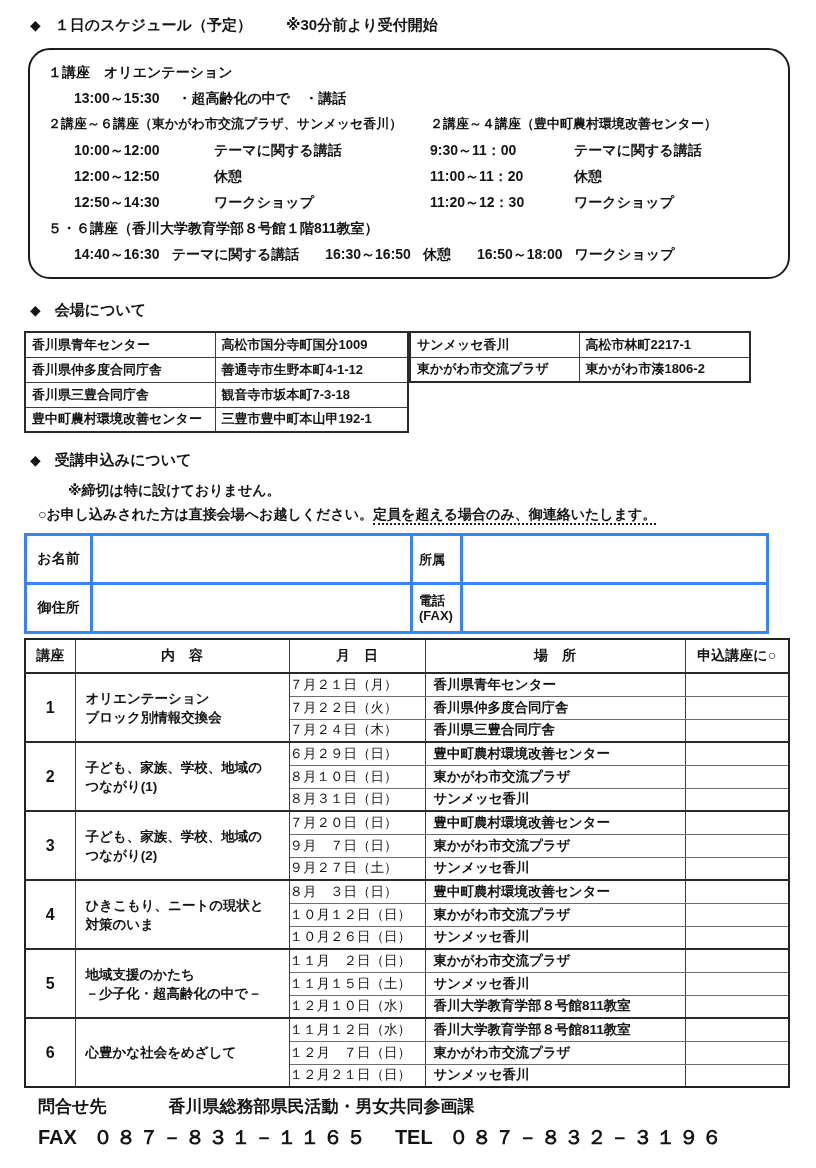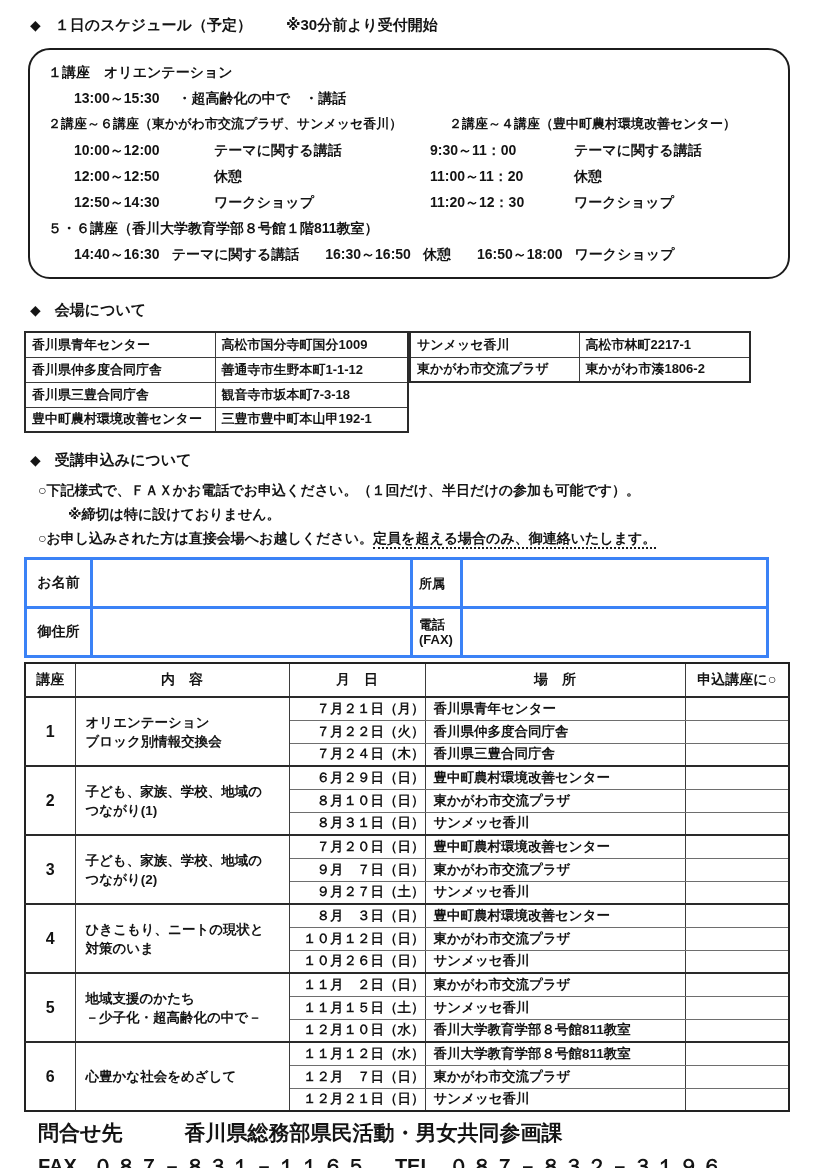--- a/index.html
+++ b/index.html
@@ -24,21 +24,21 @@
     border-radius: 22px;
     padding: 9px 12px 10px 18px;
     font-weight: bold;
     font-size: 14px;
     line-height: 26px;
   }
   .sched-box .indent { padding-left: 26px; }
   .two-col { display: flex; }
   .two-col .colL { width: 382px; flex: none; }
   .two-col .colR { flex: 1; }
-  .col-heads { font-size: 13px; gap: 19px; }
+  .col-heads { font-size: 13px; }
   .trow { display: flex; gap: 36px; }
   .trow .time { display: inline-block; }
   .colL .time { width: 92px; padding-left: 26px; box-sizing: content-box; }
   .colR .time { width: 96px; }
   .trow .act { margin-left: 12px; }
   .c56-line { display: flex; padding-left: 26px; gap: 26px; }
   .c56-line .seg { display: flex; gap: 12px; }
 
   
   .venues { display: flex; margin: 11px 0 0 0; }
@@ -69,26 +69,26 @@
   .course-t th { border: 1px solid #3d3d3d; border-bottom: 2px solid #2a2a2a; height: 34px; font-size: 14px; font-weight: bold; }
   .course-t td { border: 1px solid #6e6e6e; border-left: 1px solid #3d3d3d; border-right: 1px solid #3d3d3d; height: 23px; }
   .course-t tr.grp td { border-top: 2px solid #2a2a2a; }
   .col-no { width: 50px; }
   .col-content { width: 214px; }
   .col-date { width: 136px; }
   .col-place { width: 260px; }
   .col-mark { width: 104px; }
   .course-t td.num { text-align: center; font-size: 16px; font-weight: bold; }
   .course-t td.content { padding-left: 10px; font-weight: bold; line-height: 19px; }
-  .course-t td.date { text-align: right; white-space: nowrap; font-weight: bold; }
+  .course-t td.date { text-align: left; white-space: nowrap; font-weight: normal; }
   .course-t td.place { padding-left: 8px; white-space: nowrap; font-weight: bold; }
 
   
   .footer { margin: 7px 0 0 14px; }
-  .f-line1 { display: flex; font-weight: bold; font-size: 21px; }
+  .f-line1 { display: flex; font-weight: bold; font-size: 17px; }
   .f-line1 .org { margin-left: 62px; }
   .f-line2 { display: flex; align-items: baseline; font-weight: bold; font-size: 20px; margin-top: 6px; }
   .f-line2 .numwide { letter-spacing: 3px; margin-left: 16px; }
   .f-line2 .tel-label { margin-left: 26px; }
 </style>
 </head>
 <body>
 
 <div class="page">
 
@@ -162,21 +162,21 @@
 
   <div class="venues">
     <table class="vt vt-left">
       <tbody>
           <tr>
         <td class="name">香川県青年センター</td>
         <td class="addr">高松市国分寺町国分1009</td>
       </tr>
       <tr>
         <td class="name">香川県仲多度合同庁舎</td>
-        <td class="addr">善通寺市生野本町1-1-12</td>
+        <td class="addr">善通寺市生野本町4-1-12</td>
       </tr>
       <tr>
         <td class="name">香川県三豊合同庁舎</td>
         <td class="addr">観音寺市坂本町7-3-18</td>
       </tr>
       <tr>
         <td class="name">豊中町農村環境改善センター</td>
         <td class="addr">三豊市豊中町本山甲192-1</td>
       </tr>
     </tbody>
@@ -194,21 +194,20 @@
     </tbody>
       </table>
   </div>
 
   <div class="sec-head" style="margin-top:18px">
     <span class="diamond">◆</span>
     <span>受講申込みについて</span>
   </div>
 
   <div class="apply-text">
-    <div>○下記様式で、ＦＡＸかお電話でお申込ください。（１回だけ、半日だけの参加も可能です）。</div>
     <div class="sub">※締切は特に設けておりません。</div>
     <div>
       <span>○お申し込みされた方は直接会場へお越しください。</span><span class="dotted-u">定員を超える場合のみ、御連絡いたします。</span>
     </div>
   </div>
 
   <table class="form-t">
     <tbody>
         <tr>
       <td class="lab">お名前</td>

